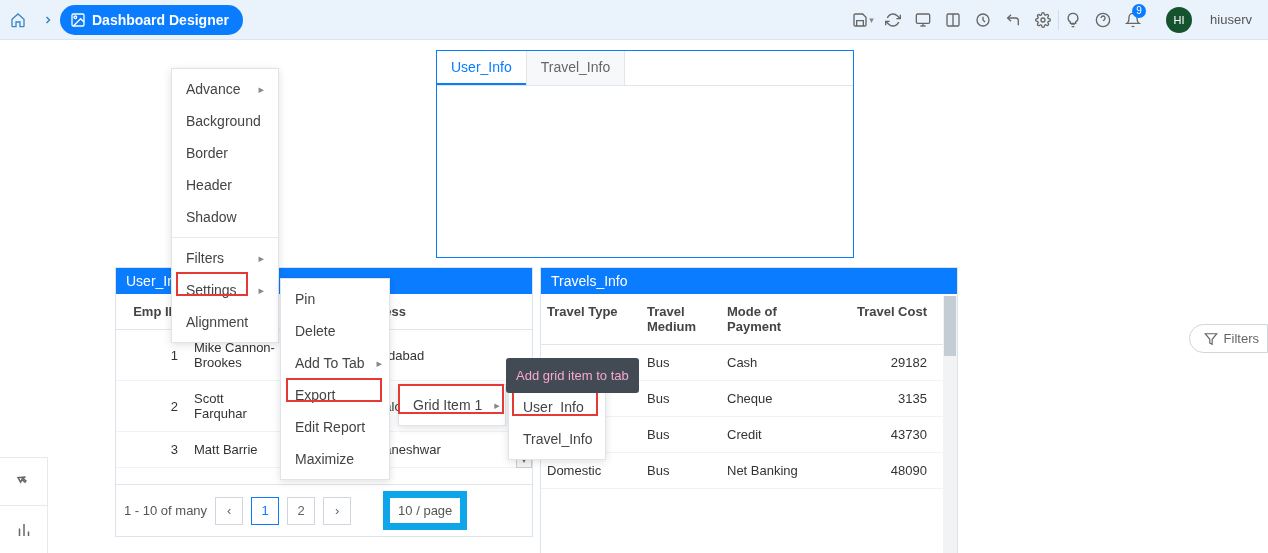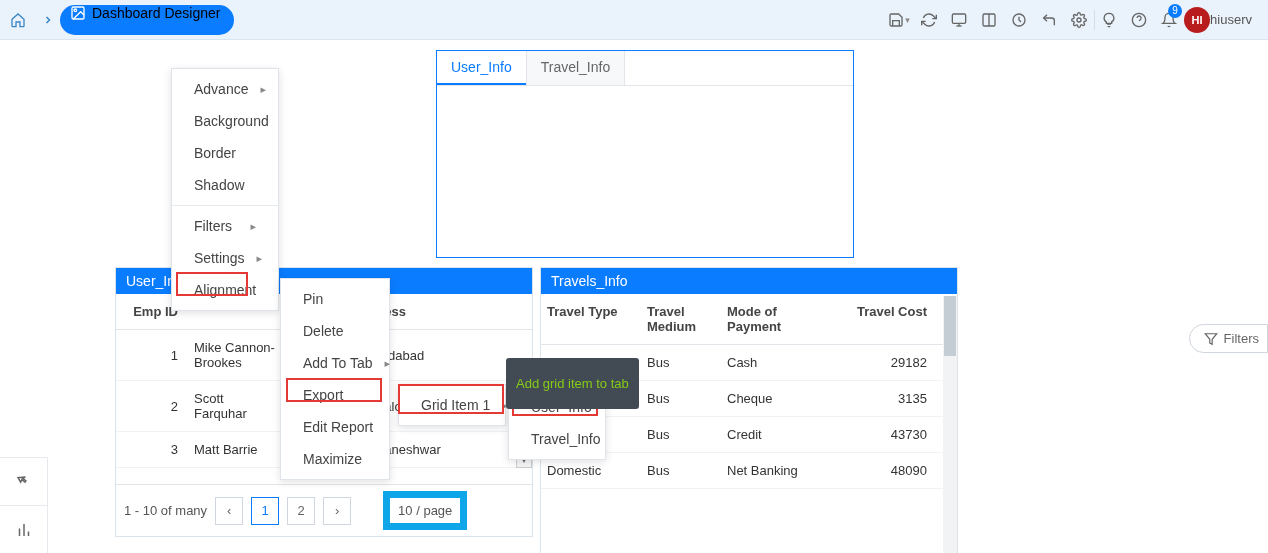--- a/index.html
+++ b/index.html
@@ -2,27 +2,27 @@
 <html><head>
 <meta charset="utf-8">
 <style>
 * { box-sizing: border-box; margin: 0; padding: 0; }
 body { font-family: -apple-system, "Segoe UI", Arial, sans-serif; font-size: 13px; color: #333; background: #fff; width: 1268px; height: 553px; overflow: hidden; position: relative; }
 
 
 .topbar { height: 40px; background: #eaf3fb; display: flex; align-items: center; border-bottom: 1px solid #d9e6f2; }
 .home-btn { width: 36px; height: 36px; display: flex; align-items: center; justify-content: center; cursor: pointer; }
 .bread-arrow { width: 24px; height: 36px; display: flex; align-items: center; justify-content: center; color: #3a86c6; }
-.title-pill { background: #0a7cff; color: #000000; height: 30px; border-radius: 15px; display: flex; padding: 0 14px 0 10px; gap: 6px; font-size: 14px; }
+.title-pill { background: #0a7cff; color: #ffffff; height: 30px; border-radius: 15px; display: flex; align-items: center; padding: 0 14px 0 10px; gap: 6px; font-size: 14px; font-weight: bold; }
 .spacer { flex: 1; }
 .top-icons { display: flex; align-items: center; gap: 0; padding-right: 8px; }
 .top-icon { width: 30px; height: 36px; display: flex; align-items: center; justify-content: center; color: #888; cursor: pointer; position: relative; }
 .top-icon.divider-after::after { content:""; position:absolute; right:-1px; top:8px; bottom:8px; width:1px; background:#cfdde9; }
 .bell-badge { position: absolute; top: 2px; right: 2px; background: #0a7cff; color: #fff; border-radius: 8px; font-size: 10px; min-width: 14px; height: 14px; display: flex; align-items: center; justify-content: center; padding: 0 3px; }
-.avatar { width: 26px; height: 26px; border-radius: 50%; background: #b91c1c; color: #fff; display: flex; align-items: center; justify-content: center; font-size: 11px; font-weight: 700; margin: 0 0; }
+.avatar { width: 26px; height: 26px; border-radius: 50%; background: #14532d; color: #fff; display: flex; align-items: center; justify-content: center; font-size: 11px; font-weight: 400; margin: 0 18px; }
 .username { color: #555; font-size: 13px; padding-right: 8px; }
 
 
 .canvas { position: relative; width: 100%; height: 513px; }
 
 
 .empty-panel { position: absolute; top: 10px; left: 436px; width: 418px; height: 208px; border: 1px solid #0a7cff; background: #fff; }
 .empty-tabs { display: flex; border-bottom: 1px solid #e2e6ea; }
 .empty-tab { padding: 8px 14px; font-size: 14px; cursor: pointer; }
 .empty-tab.active { color: #0a7cff; border-bottom: 2px solid #0a7cff; }
@@ -52,37 +52,37 @@
 .t-type { width: 100px; }
 .t-med { width: 80px; }
 .t-pay { width: 100px; }
 .t-cost { flex:1; text-align:right; padding-right:30px !important; }
 .tbl2-row { display:flex; border-bottom:1px solid #f0f2f5; }
 .grid2-scroll { position:absolute; right:0; top:28px; bottom:0; width:14px; background:#f1f3f5; }
 .grid2-thumb { position:absolute; top:0; left:1px; right:1px; height:60px; background:#c4ccd4; }
 
 
 .menu { position:absolute; background:#fff; border:1px solid #dfe4ea; box-shadow:0 2px 8px rgba(0,0,0,0.12); padding:4px 0; z-index:10; }
-.menu-item { display:flex; align-items:center; justify-content:space-between; padding:8px 22px; font-size:14px; color:#444; cursor:pointer; white-space:nowrap; }
+.menu-item { display:flex; align-items:center; justify-content:space-between; padding:8px 14px; font-size:14px; color:#444; cursor:pointer; white-space:nowrap; }
 .menu-item .arrow-r { color:#888; font-size:11px; margin-left:12px; }
 .menu-1 { top:28px; left:171px; width:108px; }
 .menu-sep { height:1px; background:#e6eaee; margin:4px 0; }
 .menu-2 { top:238px; left:280px; width:110px; }
 .menu-3 { top:344px; left:398px; width:108px; }
 .menu-4 { top:346px; left:508px; width:98px; z-index:30; }
 
 
 .redbox { position:absolute; border:2px solid #e53935; z-index:40; pointer-events:none; }
 .rb-settings { top:232px; left:176px; width:72px; height:24px; }
 .rb-addtab { top:338px; left:286px; width:96px; height:24px; }
 .rb-griditem { top:344px; left:398px; width:106px; height:30px; }
 .rb-userinfo { top:350px; left:512px; width:86px; height:26px; }
 
 
-.tooltip { position:absolute; top:318px; left:506px; background:#424a54; color:#84cc16; padding:18px 10px; border-radius:3px; font-size:13px; z-index:50; }
+.tooltip { position:absolute; top:318px; left:506px; background:#424a54; color:#f9a8d4; padding:10px 10px; border-radius:3px; font-size:13px; z-index:50; }
 .tooltip::after { content:""; position:absolute; bottom:-6px; left:30px; border:6px solid transparent; border-top-color:#424a54; }
 
 
 .rail { position:absolute; left:0; bottom:0; width:48px; display:flex; flex-direction:column; }
 .rail-icon { height:48px; border-top:1px solid #e6eaee; border-right:1px solid #e6eaee; display:flex; align-items:center; justify-content:center; color:#666; cursor:pointer; }
 
 
 .filters-pill { position:absolute; right:0; top:284px; border:1px solid #cfd6dd; border-radius:16px 0 0 16px; padding:6px 8px 6px 14px; display:flex; align-items:center; gap:6px; color:#666; cursor:pointer; background:#fff; }
 </style>
 </head>
@@ -265,20 +265,21 @@
       </div>
   </div>
 
   <div class="menu menu-1">
     <div class="menu-item">
         <span>Advance</span>
         <span class="arrow-r">▸</span>
       </div>
     <div class="menu-item">Background</div>
     <div class="menu-item">Border</div>
+    <div class="menu-item">Header</div>
     <div class="menu-item">Shadow</div>
     <div class="menu-sep"></div>
     <div class="menu-item">
         <span>Filters</span>
         <span class="arrow-r">▸</span>
       </div>
     <div class="menu-item">
         <span>Settings</span>
         <span class="arrow-r">▸</span>
       </div>

